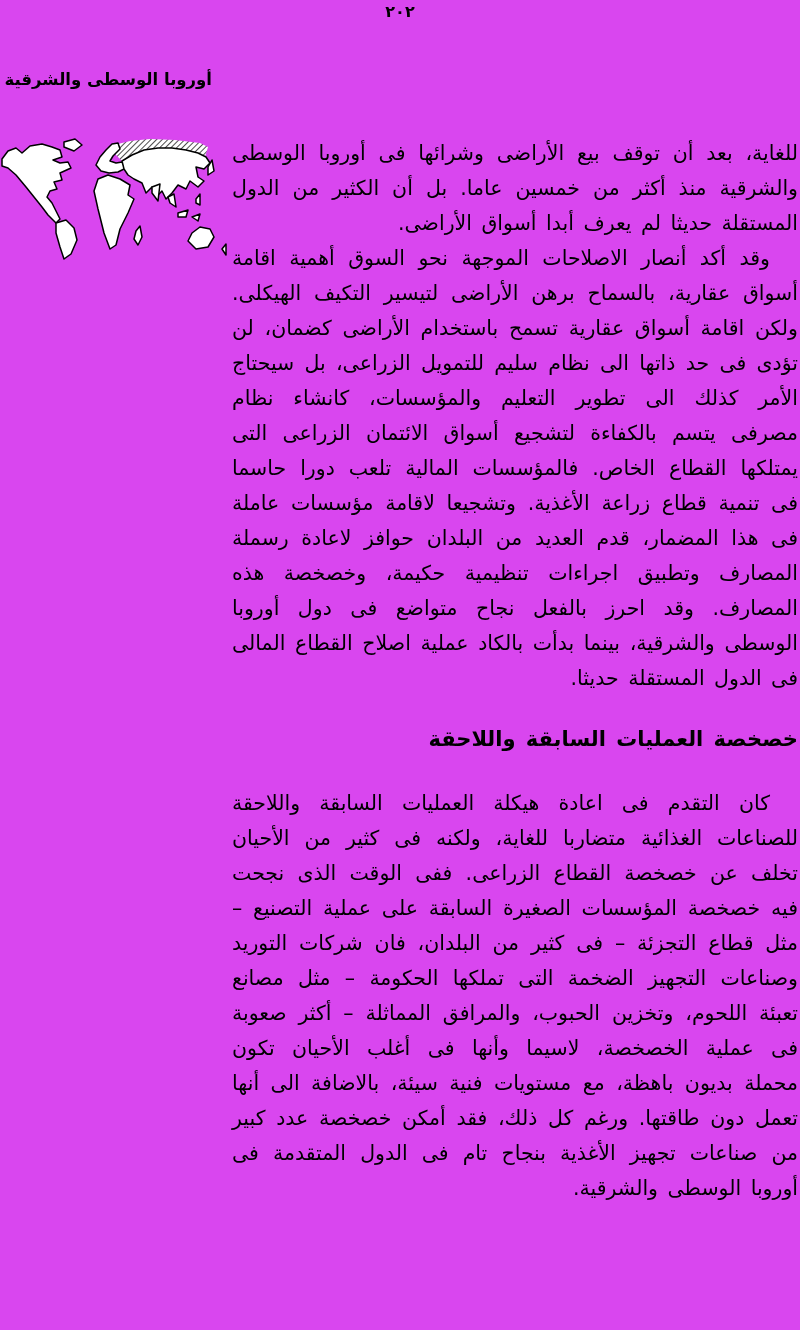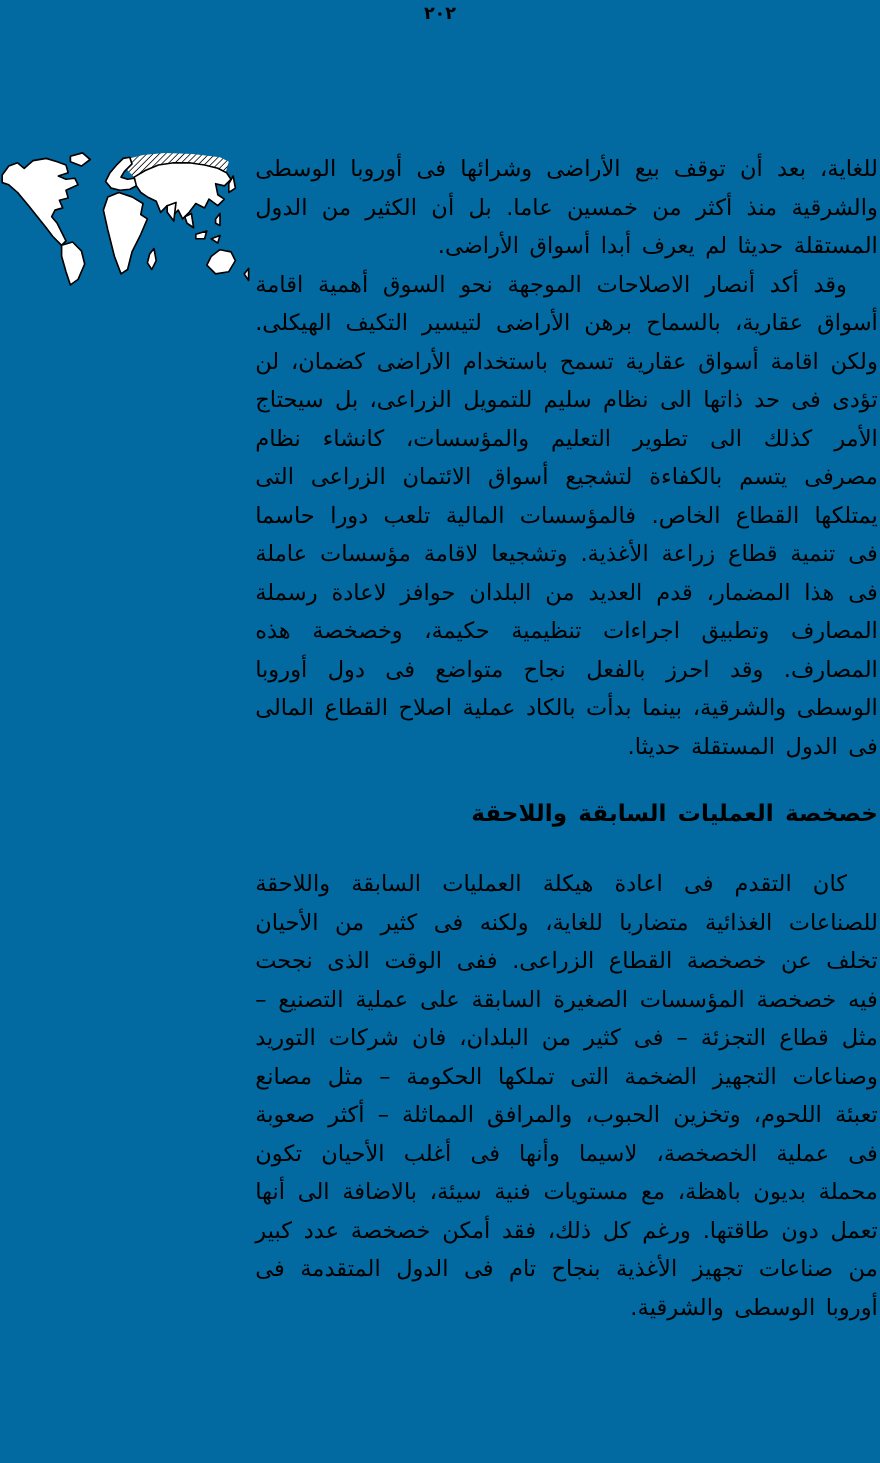--- a/index.html
+++ b/index.html
@@ -4,21 +4,21 @@
 <style>
   html, body {
     margin: 0;
     padding: 0;
     background: #ffffff;
   }
   .page {
     position: relative;
     width: 800px;
     height: 1330px;
-    background: #0369a1;
+    background: #d946ef;
     color: #000000;
     font-family: "DejaVu Sans", sans-serif;
     overflow: hidden;
   }
   .page-number {
     position: absolute;
     top: 2px;
     left: 0;
     right: 0;
     text-align: center;
@@ -80,20 +80,21 @@
   }
 </style>
 </head>
 <body>
 
 <div class="page">
 
   <div class="page-number">٢٠٢</div>
 
   <div class="margin-col">
+    <div class="region-title">أوروبا الوسطى والشرقية</div>
 
     <div class="map-box">
       <svg viewBox="0 0 230 123" xmlns="http://www.w3.org/2000/svg">
         <defs>
           <pattern id="hatch" width="4" height="4" patternUnits="userSpaceOnUse" patternTransform="rotate(45)">
             <rect width="4" height="4" fill="#ffffff"></rect>
             <line x1="0" y1="0" x2="0" y2="4" stroke="#000000" stroke-width="1.4"></line>
           </pattern>
         </defs>
 

